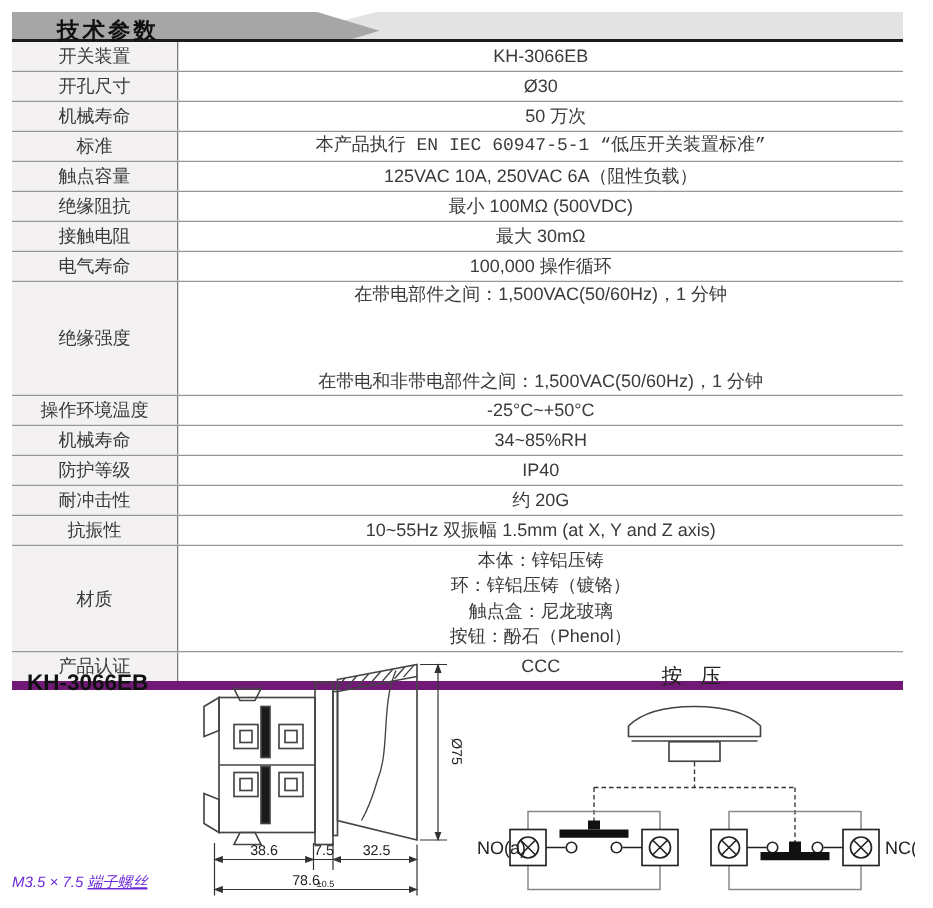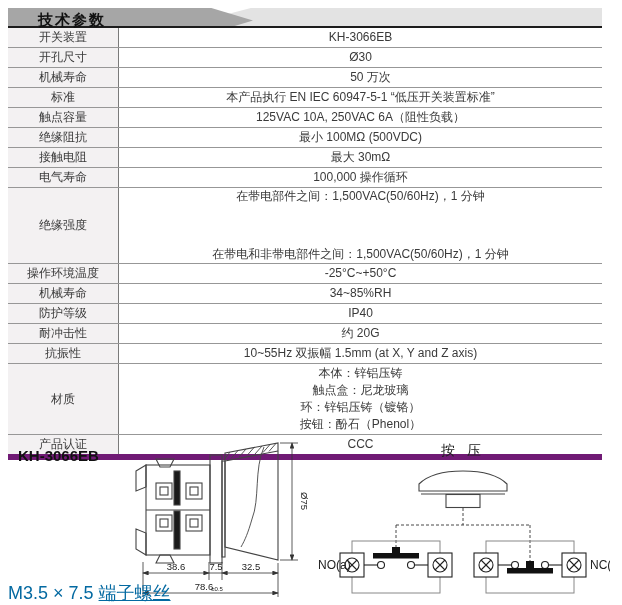--- a/index.html
+++ b/index.html
@@ -25,21 +25,21 @@
         font-size:12px;color:#3a3a3a;}
   .value-cell{flex:1;display:flex;flex-direction:column;align-items:center;justify-content:center;
         font-size:12px;color:#3a3a3a;background:#fff;text-align:center;}
   .value-line{line-height:17px;}
   .single .value-line{line-height:19px;}
   .single{min-height:19px;}
 
   
   #model-title{position:absolute;left:18px;top:447px;font-size:15px;font-weight:bold;color:#111;}
   #left-drawing{position:absolute;left:8px;top:437px;}
-  #terminal-note{position:absolute;left:8px;top:581px;font-size:18px;color:#0369a1;}
+  #terminal-note{position:absolute;left:8px;top:581px;font-size:10px;color:#6d28d9;font-style:italic;}
   #terminal-note .ul{text-decoration:underline;}
   #right-drawing{position:absolute;left:316px;top:437px;}
   svg text{font-family:"Liberation Sans","DejaVu Sans",sans-serif;}
 </style>
 </head>
 <body>
 
 <div id="page">
 
   <div id="banner">
@@ -62,21 +62,21 @@
         </div>
       </div>
       <div class="spec-row single">
         <div class="label-cell">机械寿命</div>
         <div class="value-cell" style="min-height: 19px; padding-left: 20px;">
           <div class="value-line">50 万次</div>
         </div>
       </div>
       <div class="spec-row single">
         <div class="label-cell">标准</div>
-        <div class="value-cell" style="min-height: 19px;">
+        <div class="value-cell" style="min-height: 19px; font-family: Liberation Mono, monospace;">
           <div class="value-line">本产品执行 EN IEC 60947-5-1 “低压开关装置标准”</div>
         </div>
       </div>
       <div class="spec-row single">
         <div class="label-cell">触点容量</div>
         <div class="value-cell" style="min-height: 19px;">
           <div class="value-line">125VAC 10A, 250VAC 6A（阻性负载）</div>
         </div>
       </div>
       <div class="spec-row single">
@@ -131,22 +131,22 @@
       <div class="spec-row single">
         <div class="label-cell">抗振性</div>
         <div class="value-cell" style="min-height: 19px;">
           <div class="value-line">10~55Hz 双振幅 1.5mm (at X, Y and Z axis)</div>
         </div>
       </div>
       <div class="spec-row">
         <div class="label-cell">材质</div>
         <div class="value-cell" style="min-height: 70px;">
           <div class="value-line">本体：锌铝压铸</div>
+          <div class="value-line">环：锌铝压铸（镀铬）</div>
           <div class="value-line">触点盒：尼龙玻璃</div>
-          <div class="value-line">环：锌铝压铸（镀铬）</div>
           <div class="value-line">按钮：酚石（Phenol）</div>
         </div>
       </div>
       <div class="spec-row single">
         <div class="label-cell">产品认证</div>
         <div class="value-cell" style="min-height: 19px;">
           <div class="value-line">CCC</div>
         </div>
       </div>
     </div>

